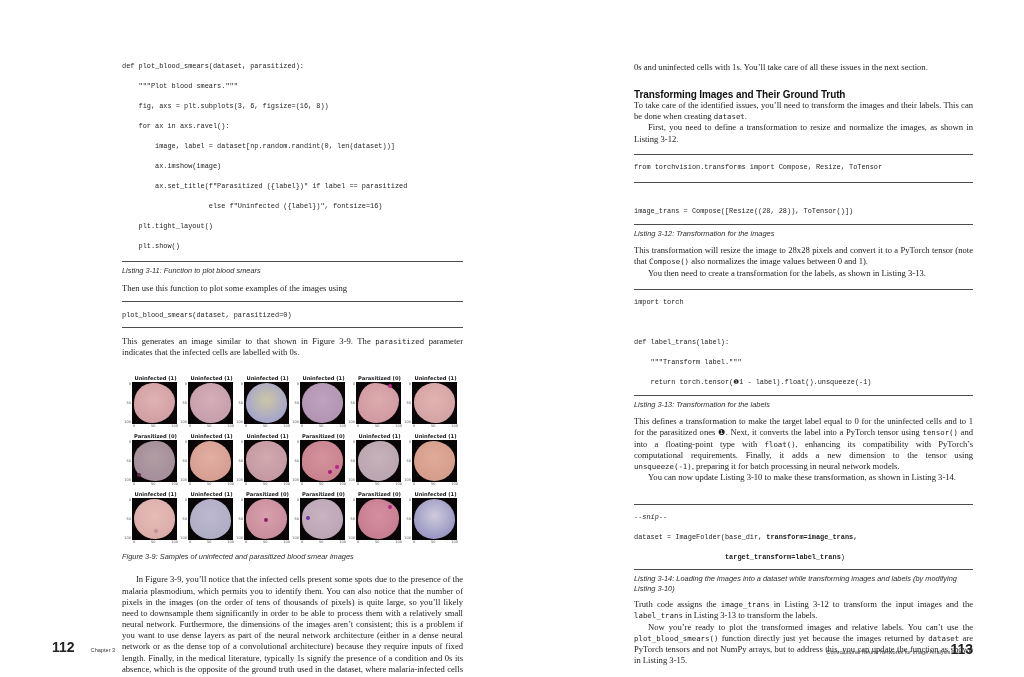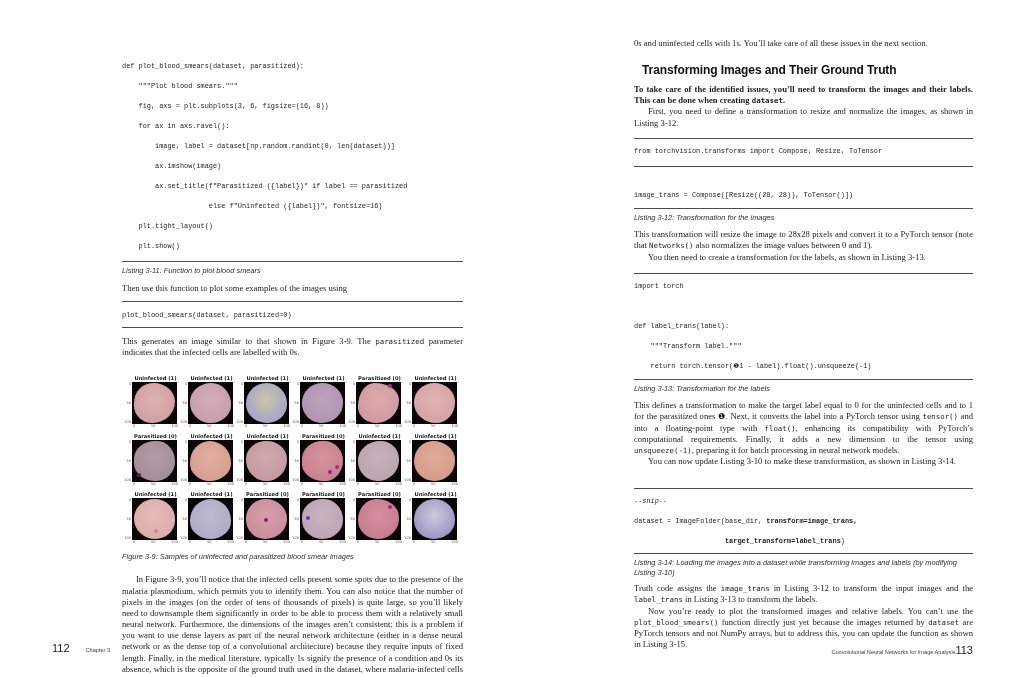--- a/index.html
+++ b/index.html
@@ -1,51 +1,51 @@
 <!DOCTYPE html>
 <html><head>
 <meta charset="utf-8">
 <style>
   html,body{margin:0;padding:0;}
   #canvas{position:relative;width:1024px;height:677px;background:#ffffff;overflow:hidden;
           font-family:"Liberation Serif",serif;color:#1b1b1b;}
   .col{position:absolute;}
   #left-col{left:122px;top:56px;width:341px;}
-  #right-col{left:634px;top:38px;width:339px;}
+  #right-col{left:634px;top:62px;width:339px;}
   pre.code{margin:0;font-family:Liberation Mono, monospace;font-size:6.9px;line-height:20px;
            color:#1d1d1d;white-space:pre;}
   .rule{height:1px;background:#4c4c4c;}
   .cap{font-family:"Liberation Sans",sans-serif;font-style:italic;font-size:7.4px;line-height:9.5px;color:#2e2e2e;}
   p.body{margin:0;font-size:8.6px;line-height:11.15px;text-align:justify;}
   p.ind{text-indent:14px;}
   .cd{font-family:"DejaVu Sans Mono",monospace;font-size:0.86em;}
   .bd{font-weight:bold;}
   .it{font-style:italic;margin-top:48px;}
   .mk{font-size:0.95em;}
-  h3.sec{margin:8px;font-family:"Liberation Sans",sans-serif;font-weight:bold;font-size:12px;
+  h3.sec{margin:0;font-family:"Liberation Sans",sans-serif;font-weight:bold;font-size:10px;
          line-height:11px;color:#101010;letter-spacing:-0.1px;}
   
   #figure-grid{display:grid;grid-template-columns:repeat(6,56px);row-gap:4px;margin-left:2px;}
   .fcell{width:56px;}
   .ftitle{margin-left:9px;width:45px;text-align:center;font-family:"DejaVu Sans",sans-serif;
           font-weight:bold;font-size:5.2px;line-height:7px;color:#1a1a1a;white-space:nowrap;overflow:visible;}
   .fbody{display:flex;}
   .yticks{width:8px;height:42px;display:flex;flex-direction:column;justify-content:space-between;
           align-items:flex-end;padding-right:1px;box-sizing:border-box;
           font-family:"DejaVu Sans",sans-serif;font-size:3.5px;line-height:4px;color:#555;}
   .fbox{position:relative;width:45px;height:42px;background:#0a0607;overflow:hidden;}
   .blob{position:absolute;left:4%;top:3%;width:92%;height:94%;}
   .spot{position:absolute;width:4px;height:4px;border-radius:50% 45% 55% 50%;}
   .xticks{margin-left:9px;width:45px;display:flex;justify-content:space-between;
           font-family:"DejaVu Sans",sans-serif;font-size:3.5px;line-height:5px;color:#555;}
   
   .footer{position:absolute;font-family:"Liberation Sans",sans-serif;color:#222;}
   #footer-left{left:52px;top:638px;}
   #footer-right{right:51px;top:640px;text-align:right;}
-  .pgnum{font-weight:normal;font-size:11px;}
+  .pgnum{font-weight:bold;font-size:14px;}
   .pglabel{font-size:5.6px;color:#3a3a3a;}
   #footer-left .pglabel{margin-left:16px;}
   #footer-right .pgnum{}
 </style>
 </head>
 <body>
 
 <div id="canvas">
 
   <div class="col" id="left-col">
@@ -402,31 +402,31 @@
           </div>
         </div>
       </div>
     <div class="cap" style="margin-top:7px;">Figure 3-9: Samples of uninfected and parasitized blood smear images</div>
     <p class="body ind" style="margin-top:13px;"><span>In Figure 3-9, you’ll notice that the infected cells present some spots due to the presence of the malaria plasmodium, which permits you to identify them. You can also notice that the number of pixels in the images (on the order of tens of thousands of pixels) is quite large, so you’ll likely need to downsample them significantly in order to be able to process them with a relatively small neural network. Furthermore, the dimensions of the images aren’t consistent; this is a problem if you want to use dense layers as part of the neural network architecture (either in a dense neural network or as the dense top of a convolutional architecture) because they require inputs of fixed length. Finally, in the medical literature, typically 1s signify the presence of a condition and 0s its absence, which is the opposite of the ground truth used in the dataset, where malaria-infected cells are denoted as</span></p>
   </div>
 
   <div class="col" id="right-col">
     <p class="body"><span>0s and uninfected cells with 1s. You’ll take care of all these issues in the next section.</span></p>
     <h3 class="sec" style="margin-top:16px;">Transforming Images and Their Ground Truth</h3>
-    <p class="body" style="margin-top:8px;font-weight:bold;"><span>To take care of the identified issues, you’ll need to transform the images and their labels. This can be done when creating </span><span class="cd">dataset</span><span>.</span></p>
+    <p class="body" style="margin-top:0;"><span>To take care of the identified issues, you’ll need to transform the images and their labels. This can be done when creating </span><span class="cd">dataset</span><span>.</span></p>
     <p class="body ind"><span>First, you need to define a transformation to resize and normalize the images, as shown in Listing 3-12.</span></p>
     <div class="rule" style="margin-top:9px;"></div>
     <pre class="code" style="margin-top:2px;">from torchvision.transforms import Compose, Resize, ToTensor
 </pre>
     <div class="rule" style="margin-top:5px;"></div>
     <pre class="code" style="margin-top:18px;">image_trans = Compose([Resize((28, 28)), ToTensor()])
 </pre>
     <div class="rule" style="margin-top:3px;"></div>
     <div class="cap" style="margin-top:4px;">Listing 3-12: Transformation for the images</div>
-    <p class="body" style="margin-top:7px;"><span>This transformation will resize the image to 28x28 pixels and convert it to a PyTorch tensor (note that </span><span class="cd">Networks()</span><span> also normalizes the image values between 0 and 1).</span></p>
+    <p class="body" style="margin-top:7px;"><span>This transformation will resize the image to 28x28 pixels and convert it to a PyTorch tensor (note that </span><span class="cd">Compose()</span><span> also normalizes the image values between 0 and 1).</span></p>
     <p class="body ind"><span>You then need to create a transformation for the labels, as shown in Listing 3-13.</span></p>
     <div class="rule" style="margin-top:10px;"></div>
     <pre class="code" style="margin-top:2px;">import torch
 
 def label_trans(label):
     """Transform label."""
 <span>    return torch.tensor(</span><span class="mk">❶</span><span>1 - label).float().unsqueeze(-1)</span>
 </pre>
     <div class="rule" style="margin-top:2px;"></div>
     <div class="cap" style="margin-top:4px;">Listing 3-13: Transformation for the labels</div>

